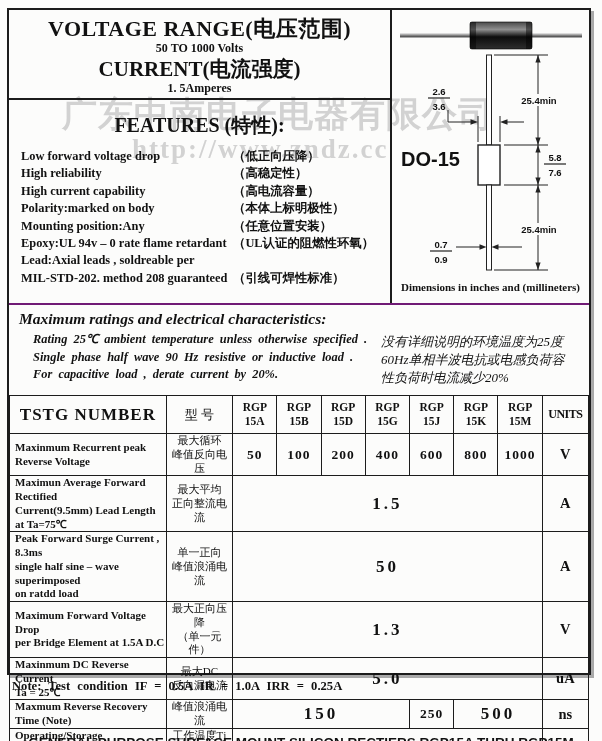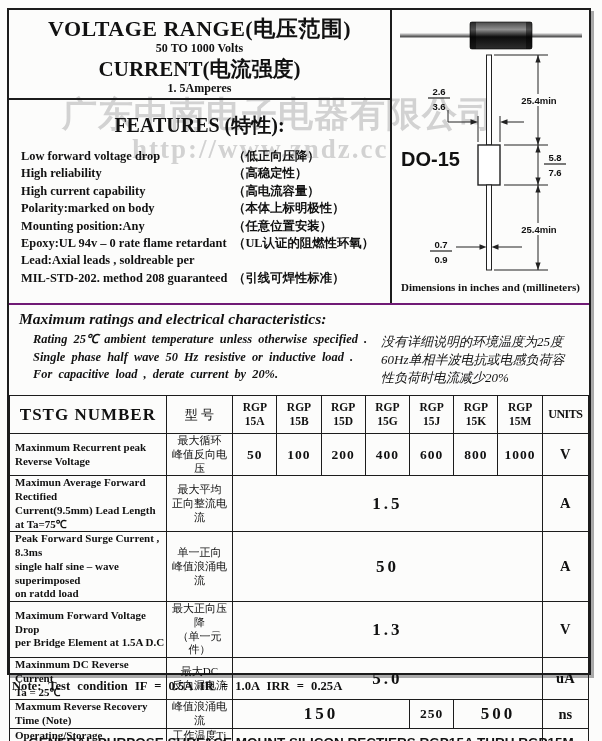--- a/index.html
+++ b/index.html
@@ -190,21 +190,21 @@
         </g>
       </svg>
       <div class="do15">DO-15</div>
       <div class="dim-cap">Dimensions in inches and  (millineters)</div>
     </div>
 
     <div class="sec ratings">
       <div class="r-head">Maximum  ratings  and  electrical  characteristics:</div>
       <div class="r-lines">
           <div>Rating 25℃ ambient temperature unless otherwise specified .</div>
-          <div>Single phase half wave 50 Hz resistive or inductive load .</div>
+          <div>Single phase half wave 90 Hz resistive or inductive load .</div>
           <div>For capacitive load , derate current by 20%.</div>
         </div>
       <div class="r-cn">
           <div>没有详细说明的环境温度为25度</div>
           <div>60Hz单相半波电抗或电感负荷容</div>
           <div>性负荷时电流减少20%</div>
         </div>
     </div>
 
     <div class="sec tblwrap">

